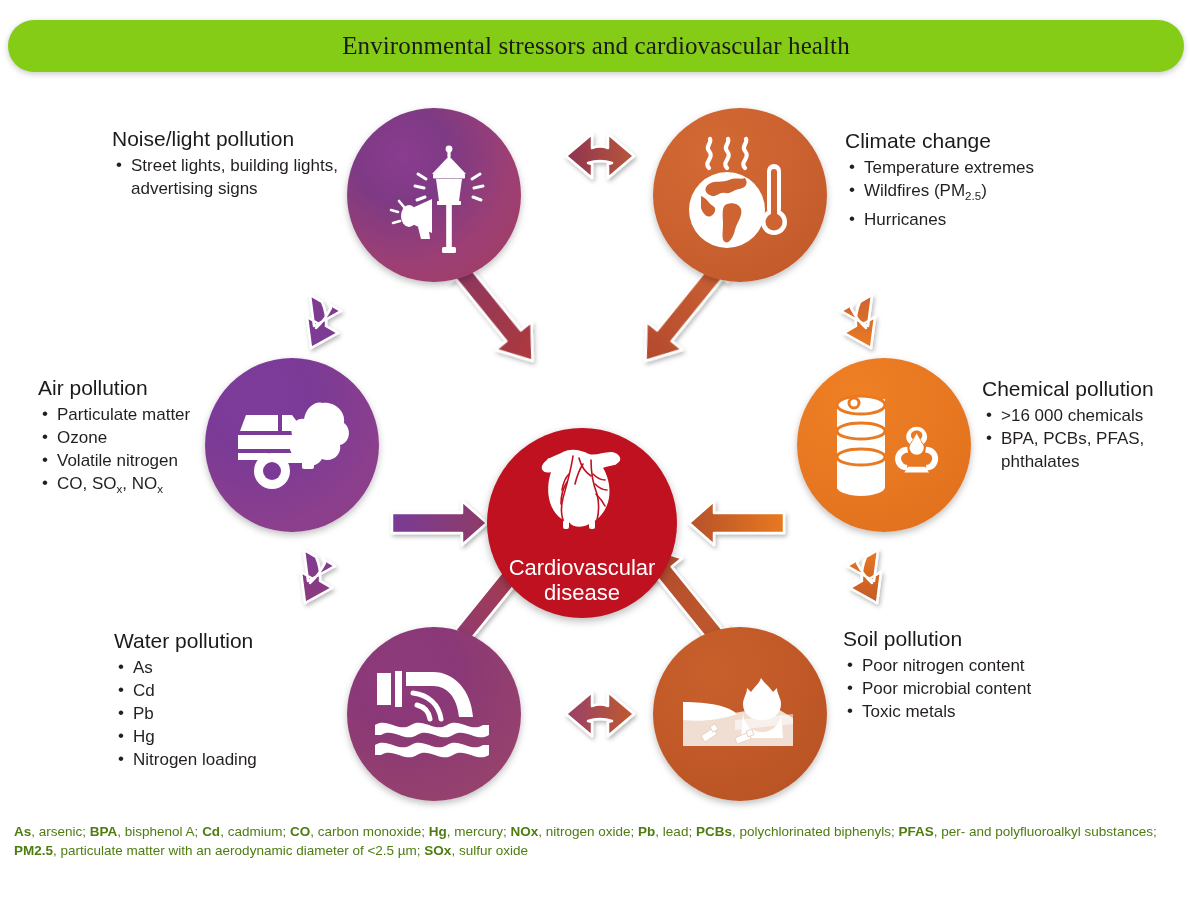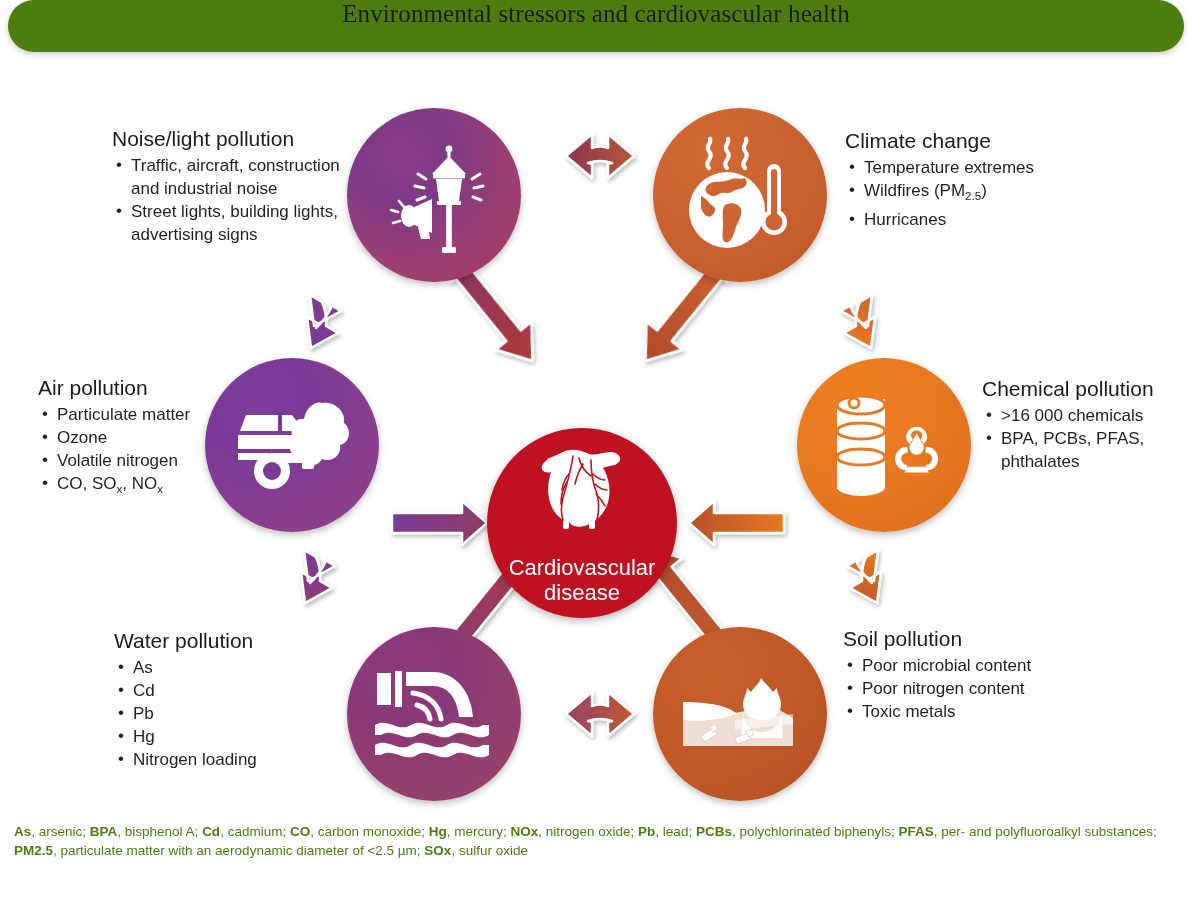--- a/index.html
+++ b/index.html
@@ -13,27 +13,28 @@
     position: relative;
     font-family: "Liberation Sans", sans-serif;
     color: #231f20;
     overflow: hidden;
   }
 
   
   #title-bar {
     position: absolute;
     left: 8px;
-    top: 0;
+    top: 20px;
     width: 1176px;
     height: 52px;
-    background: #4d7c0f;
+    background: #84cc16;
     border-radius: 26px;
     box-shadow: 0 2px 6px rgba(0,0,0,0.22);
     display: flex;
+    align-items: center;
     justify-content: center;
   }
   #title-text {
     font-size: 25px;
     font-weight: 400;
     letter-spacing: 0.1px;
     color: #1b1b1b;
     font-family: "Liberation Serif", serif;
   }
 
@@ -279,21 +280,20 @@
           <line x1="25" y1="66" x2="30" y2="72"></line>
           <line x1="17" y1="75" x2="24" y2="77"></line>
           <line x1="19" y1="88" x2="26" y2="86"></line>
         </g>
       </g>
     </svg>
   </div>
   <div class="block" id="block-noise">
     <h3>Noise/light pollution</h3>
     <ul>
-      <li>Traffic, aircraft, construction and industrial noise</li>
       <li>Street lights, building lights, advertising signs</li>
     </ul>
   </div>
 
   <div class="node" id="node-climate">
     <svg width="122" height="118" viewBox="0 0 122 118">
       <g fill="none" stroke="#ffffff" stroke-width="4.2" stroke-linecap="round">
         <path d="M30 32 C24 26 36 22 30 15 C26 10 33 7 31 3"></path>
         <path d="M48 32 C42 26 54 22 48 15 C44 10 51 7 49 3"></path>
         <path d="M66 32 C60 26 72 22 66 15 C62 10 69 7 67 3"></path>
@@ -434,22 +434,22 @@
           <rect x="34" y="63" width="6" height="6" transform="rotate(-33 37 66)"></rect>
           <path d="M58 76 L72 70 L74 77 L60 82 Z"></path>
           <rect x="70" y="68" width="6" height="6" transform="rotate(-20 73 71)"></rect>
         </g>
       </g>
     </svg>
   </div>
   <div class="block" id="block-soil">
     <h3>Soil pollution</h3>
     <ul>
+      <li>Poor nitrogen content</li>
       <li>Poor microbial content</li>
-      <li>Poor nitrogen content</li>
       <li>Toxic metals</li>
     </ul>
   </div>
 
   <div class="node" id="node-center">
     <svg width="98" height="92" viewBox="0 0 98 92" style="margin-top:2px;">
       <g fill="#ffffff">
         <path d="M30 8 C22 12 14 14 10 20 C6 26 12 30 18 28 C16 34 14 44 16 54
                  C18 66 26 76 36 78 C40 84 50 84 56 80 C66 76 74 66 76 54
                  C78 42 74 30 70 24 C74 22 82 22 86 18 C90 14 84 8 78 8

